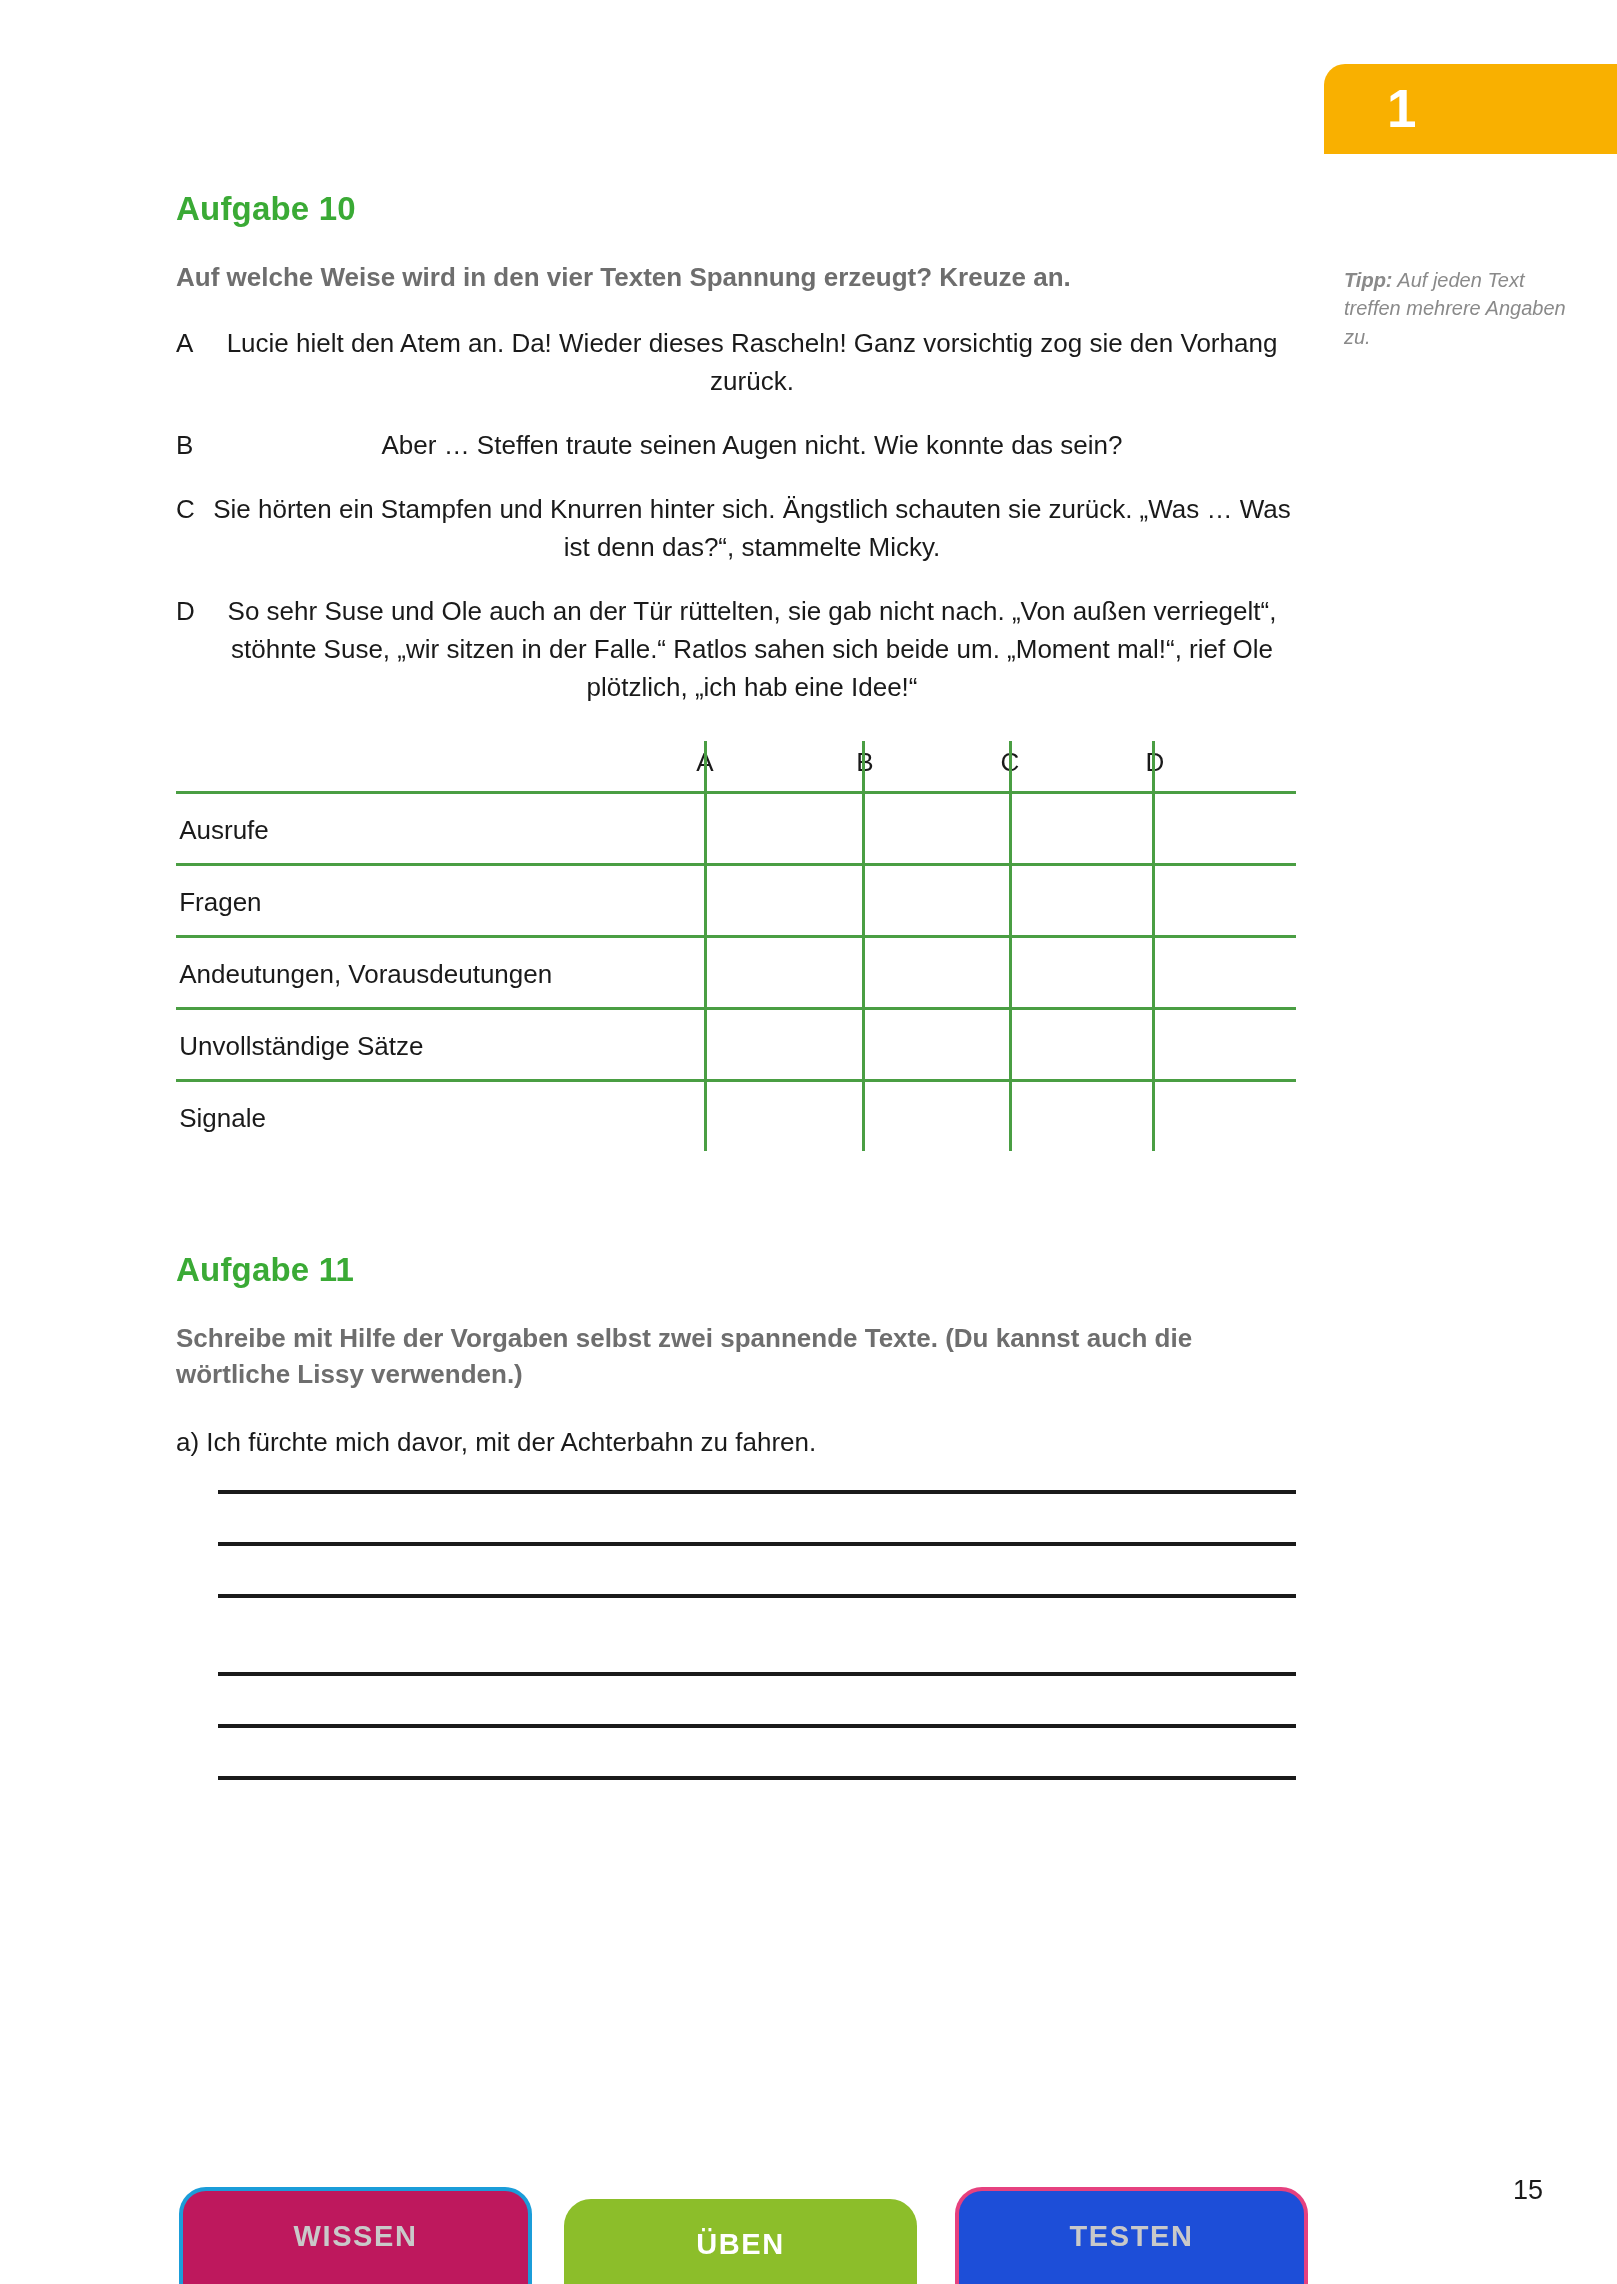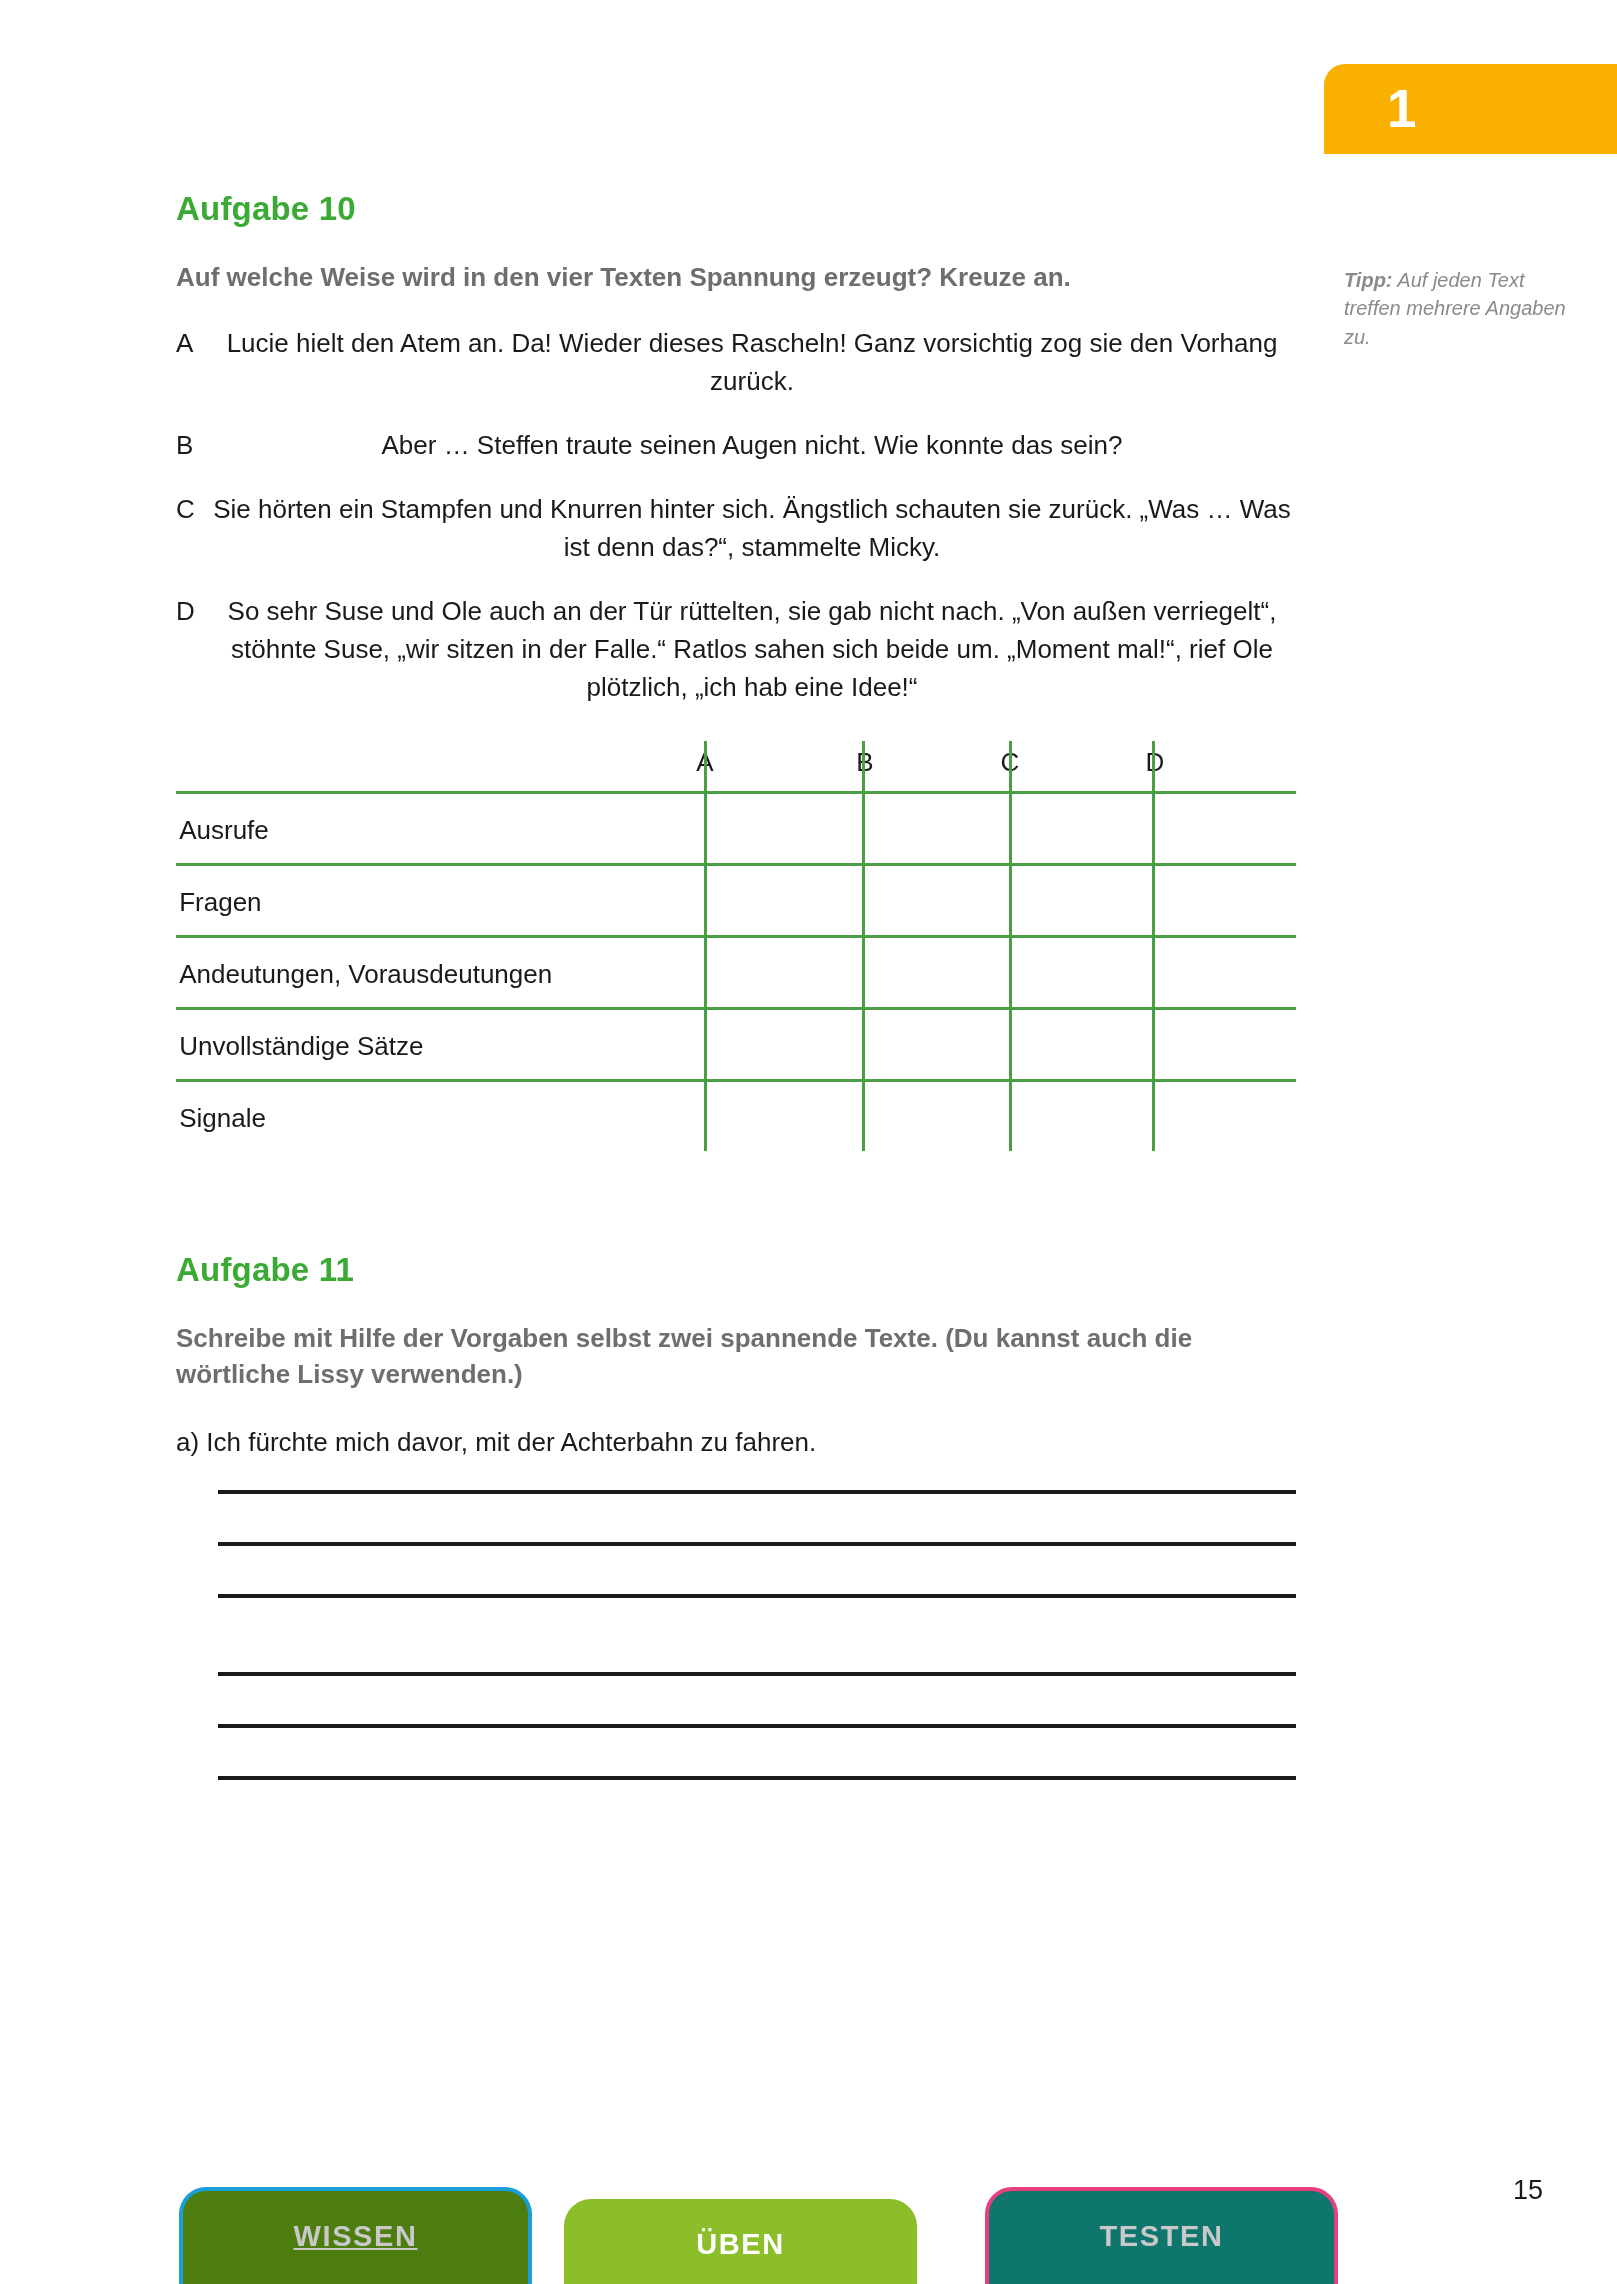--- a/index.html
+++ b/index.html
@@ -166,37 +166,35 @@
     font-size: 29px;
     font-weight: bold;
     letter-spacing: 1.6px;
     line-height: 90px;
   }
   #tab-wissen {
     left: 0;
     border: 4.8px solid #1B9DD9;
     border-bottom: none;
     color: #C9C9C9;
-    background: #4d7c0f;
-    text-decoration: underline;
+    background: #be185d;
   }
   #tab-ueben {
     left: 385px;
     background: #8CBE2A;
     border: none;
     color: #ffffff;
     margin-top: 12px;
   }
   #tab-testen {
     left: 776px;
     border: 4.8px solid #E6417F;
     border-bottom: none;
     color: #C9C9C9;
-    background: #0f766e;
-    margin-left: 30px;
+    background: #1d4ed8;
   }
 
   #page-number {
     position: absolute;
     left: 1513px;
     top: 2175px;
     font-size: 27px;
     color: #1A1A1A;
   }
 </style>

